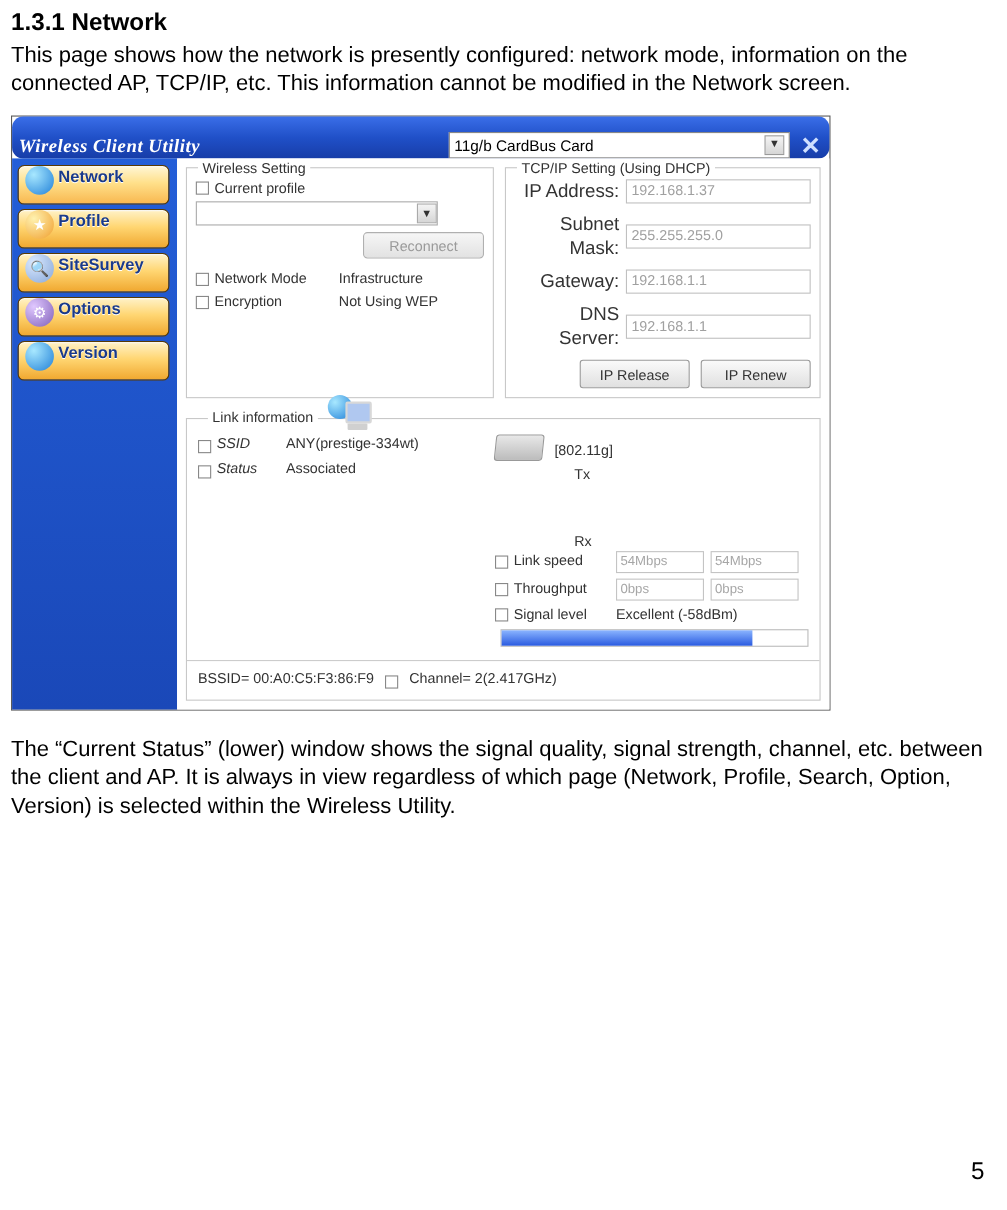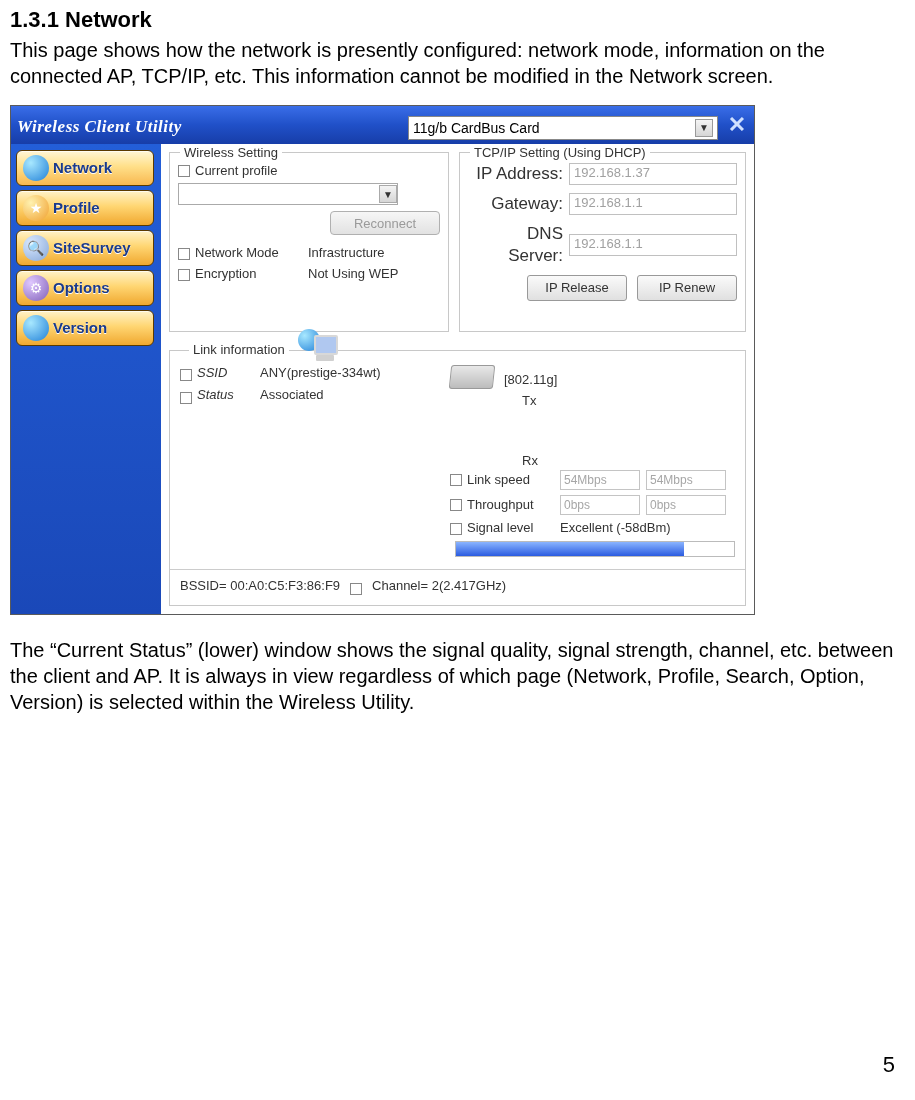--- a/index.html
+++ b/index.html
@@ -21,23 +21,24 @@
 .app-window {
   width: 745px;
   border: 1px solid #5a5a5a;
   background: #fff;
   margin-bottom: 22px;
 }
 .titlebar {
   height: 38px;
   background: linear-gradient(to bottom, #3a6ee8 0%, #2050c8 50%, #173da8 100%);
   display: flex;
-  align-items: flex-start;
-  padding: 10px 6px;
+  align-items: flex-end;
+  padding: 0 6px;
   gap: 8px;
+  border-radius: 10px;
 }
 .titlebar-title {
   color: #fff;
   font-weight: bold;
   font-style: italic;
   font-family: "Comic Sans MS", cursive;
   font-size: 17px;
   letter-spacing: 0.5px;
   flex-shrink: 0;
 }
@@ -74,21 +75,21 @@
   width: 150px;
   background: linear-gradient(to bottom, #235ed8 0%, #1a48b8 100%);
   padding: 6px 5px;
 }
 .nav-btn {
   width: 138px; height: 36px;
   margin-bottom: 4px;
   border: 1px solid #5a3a00;
   border-radius: 6px;
   background: linear-gradient(to bottom, #fff2c8 0%, #ffd672 45%, #f0a830 100%);
-  display: flex; align-items: center;
+  display: flex; align-items: flex-start;
   padding-left: 6px;
   cursor: pointer;
   box-shadow: inset 0 1px 0 rgba(255,255,255,0.7);
 }
 .nav-btn.active {
   background: linear-gradient(to bottom, #fff6d6 0%, #ffe08a 45%, #f8b850 100%);
 }
 .nav-icon {
   width: 26px; height: 26px; border-radius: 50%;
   display:flex;align-items:center;justify-content:center;
@@ -256,20 +257,24 @@
               <span class="val">Not Using WEP</span>
             </div>
           </div>
         </div>
 
         <div class="fieldset tcp-box">
           <div class="legend">TCP/IP Setting   (Using DHCP)</div>
           <div class="tcp-row">
             <span class="lbl">IP Address:</span>
             <span class="tcp-input">192.168.1.37</span>
+          </div>
+          <div class="tcp-row">
+            <span class="lbl">Subnet Mask:</span>
+            <span class="tcp-input">255.255.255.0</span>
           </div>
           <div class="tcp-row">
             <span class="lbl">Gateway:</span>
             <span class="tcp-input">192.168.1.1</span>
           </div>
           <div class="tcp-row">
             <span class="lbl">DNS Server:</span>
             <span class="tcp-input">192.168.1.1</span>
           </div>
           <div class="tcp-btns">

